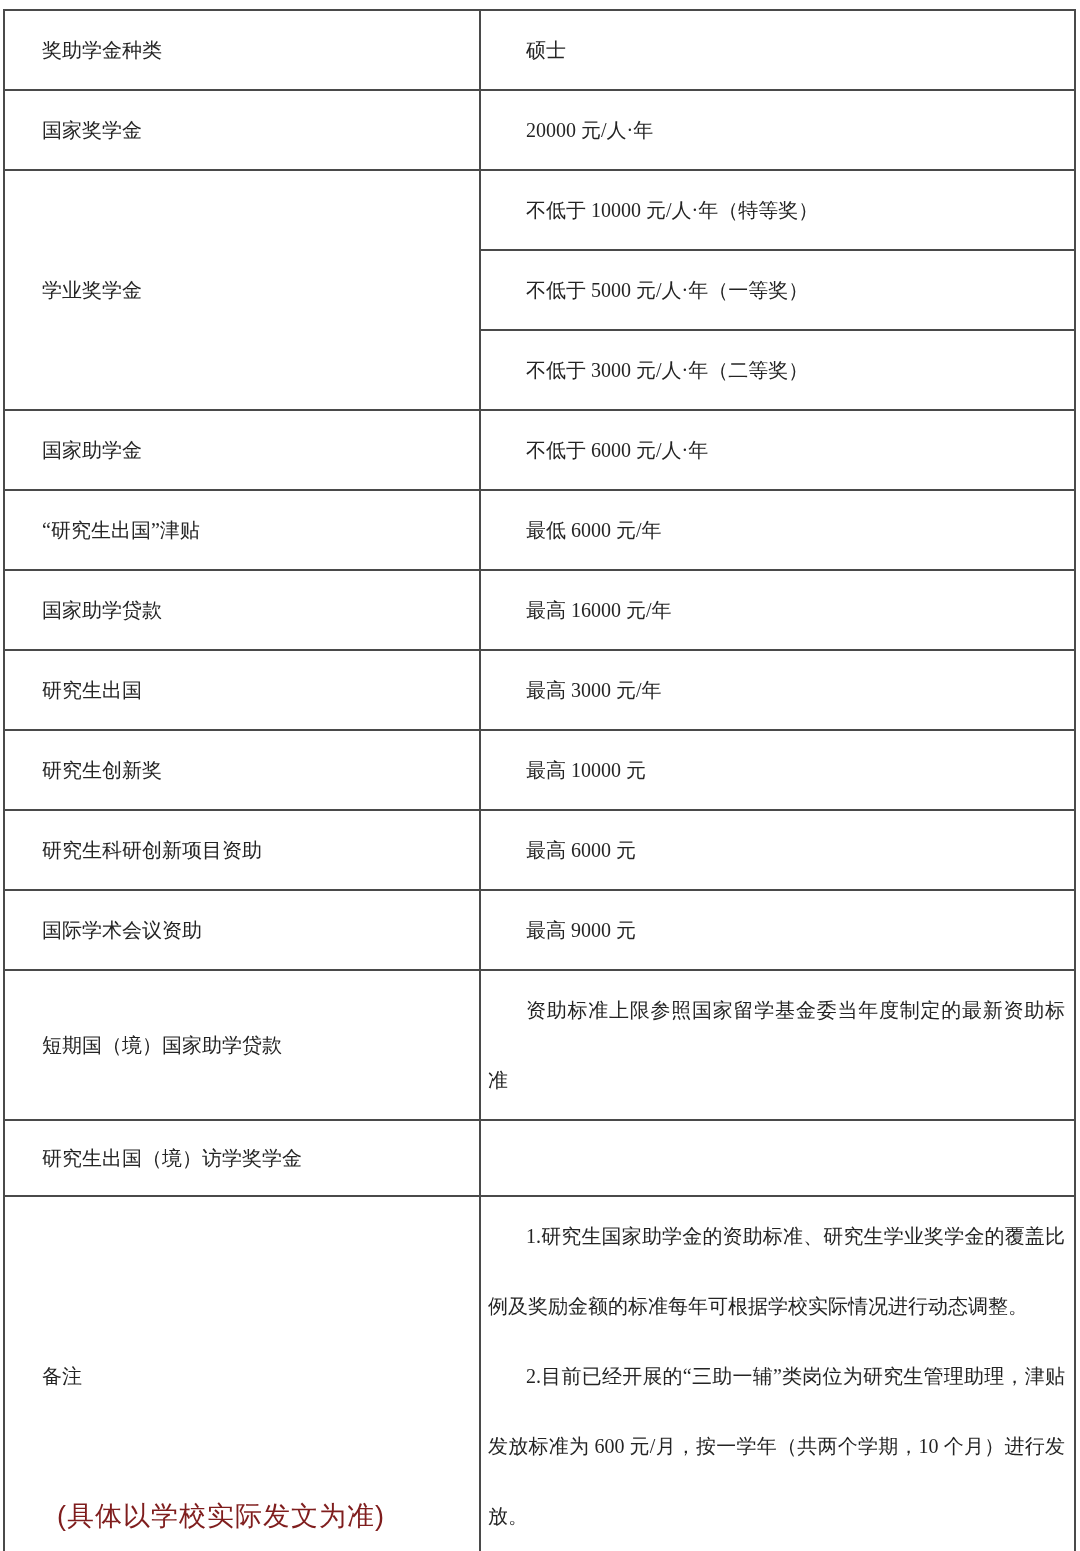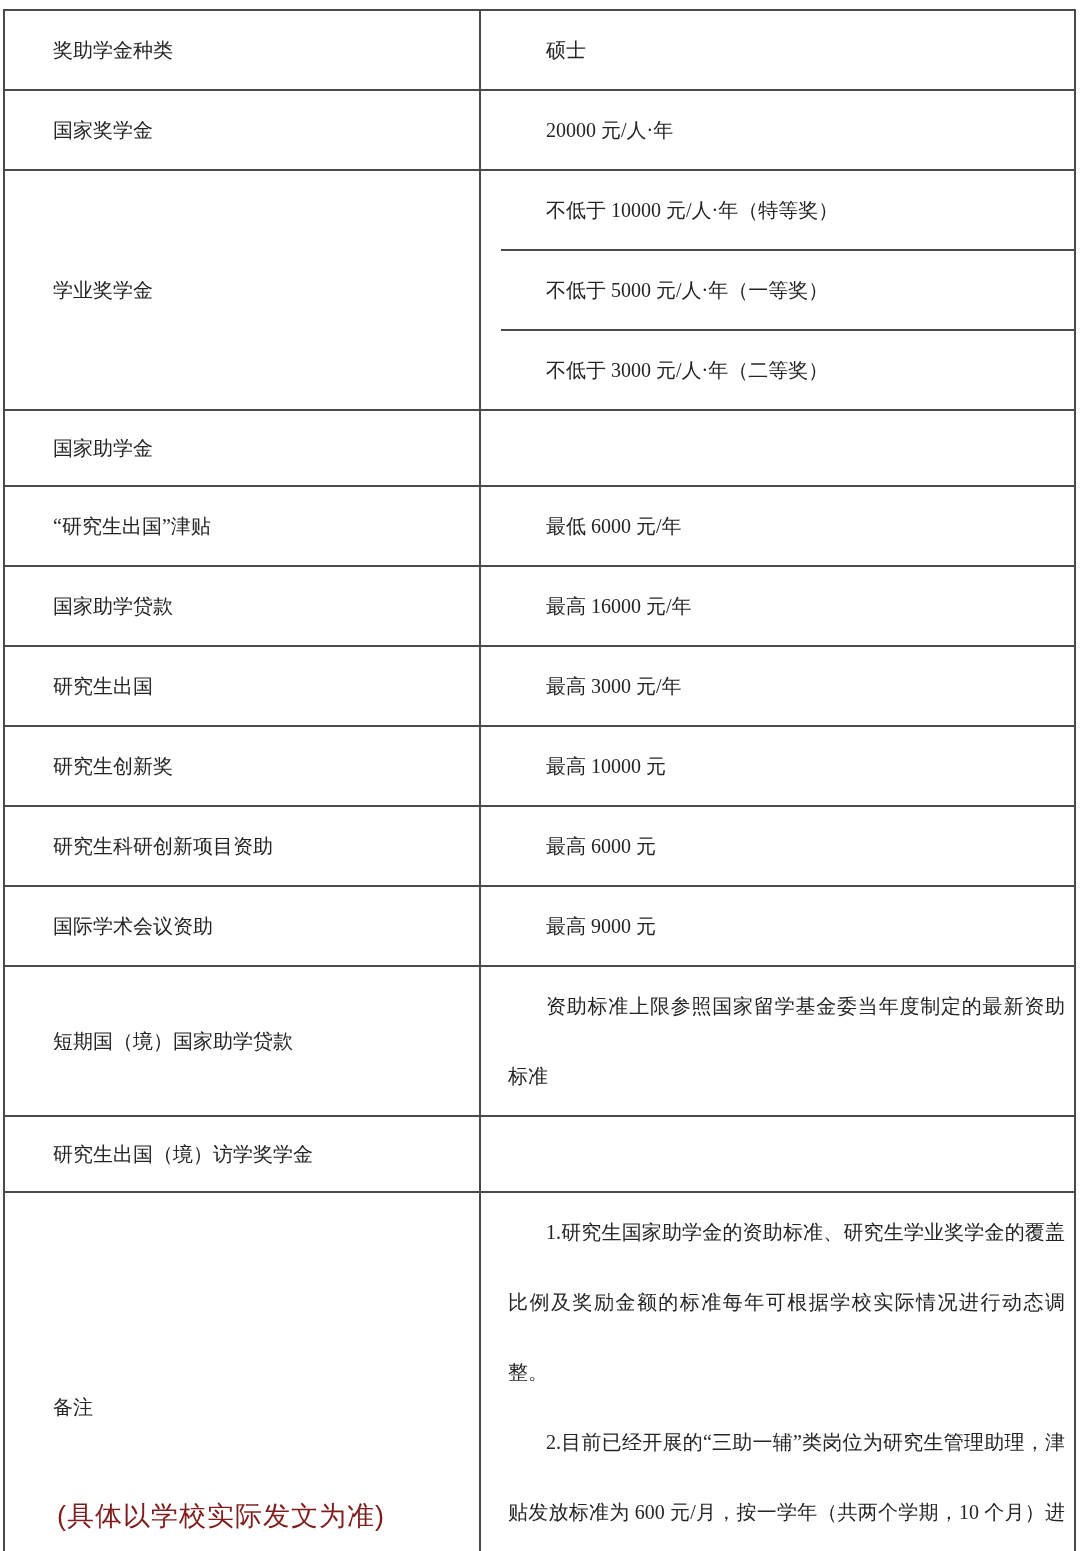--- a/index.html
+++ b/index.html
@@ -30,37 +30,36 @@
     display: flex;
     align-items: stretch;
     border-top: 2px solid var(--border);
   }
   .row.header-row { border-top: none; }
   .label-cell {
     flex: 0 0 476px;
     border-right: 2px solid var(--border);
     display: flex;
     align-items: center;
-    padding: 6px 12px 6px 48px;
+    padding: 6px 12px 6px 37px;
     min-height: 74px;
   }
   .value-col {
     flex: 1 1 auto;
     min-width: 0;
     display: flex;
     flex-direction: column;
   }
   .value-cell {
     flex: 1 0 auto;
     min-height: 78px;
     display: flex;
     flex-direction: column;
     justify-content: center;
     padding: 4px 9px 4px 7px;
-    margin-left: 20px;
   }
   .value-cell + .value-cell { border-top: 2px solid var(--border); }
   .header-row .value-cell, .header-row .label-cell { min-height: 74px; }
   .para {
     margin: 0;
     font-size: 20px;
     line-height: 70px;
     text-indent: 38px;
     text-align: justify;
     letter-spacing: 0;
@@ -129,20 +128,25 @@
             <div class="value-cell">
               <p class="para">不低于 3000 元/人·年（二等奖）</p>
             </div>
           </div>
   </div>
 
   <div class="row">
     <div class="label-cell">
       <p class="label-para">国家助学金</p>
     </div>
+    <div class="value-col">
+            <div class="value-cell">
+              <p class="para">不低于 6000 元/人·年</p>
+            </div>
+          </div>
   </div>
 
   <div class="row">
     <div class="label-cell">
       <p class="label-para">“研究生出国”津贴</p>
     </div>
     <div class="value-col">
             <div class="value-cell">
               <p class="para">最低 6000 元/年</p>
             </div>

